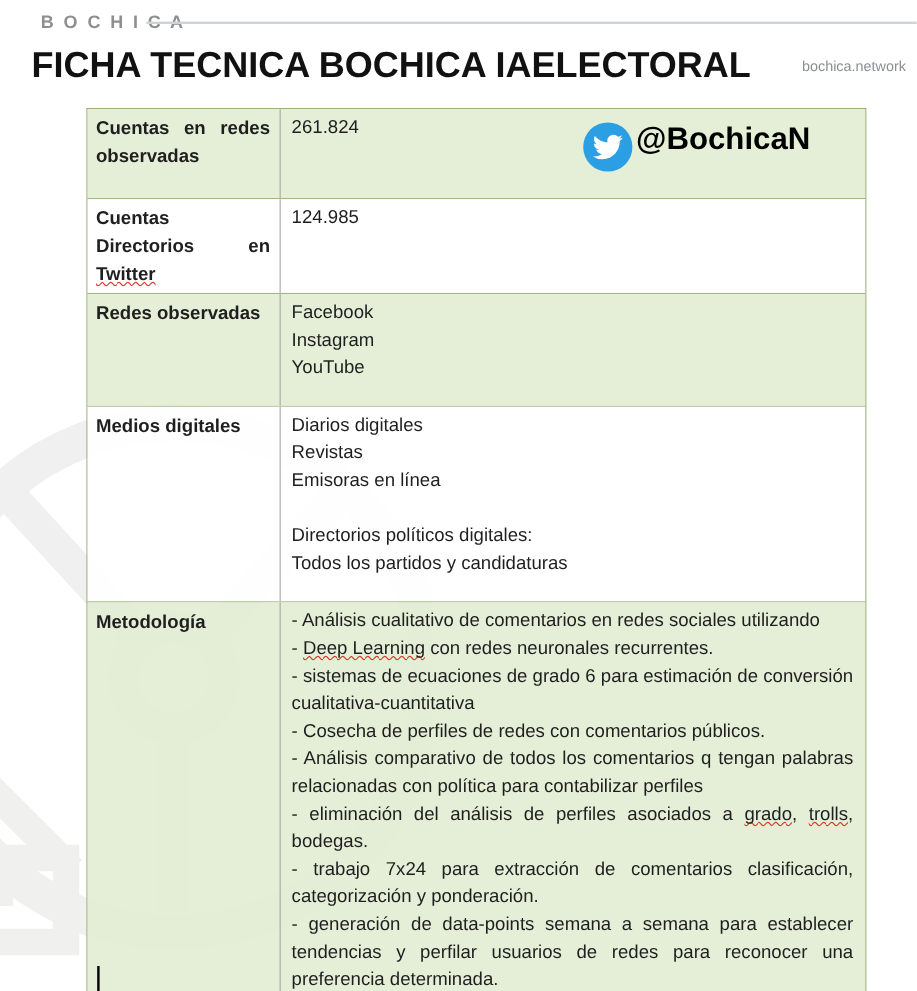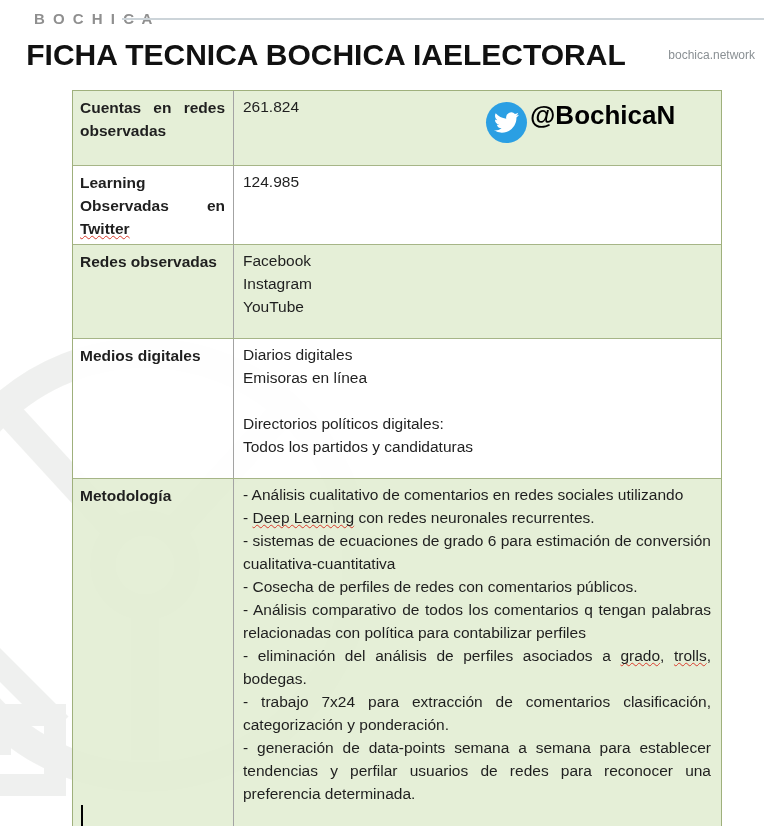--- a/index.html
+++ b/index.html
@@ -125,21 +125,21 @@
           <svg viewBox="0 0 24 24" fill="#ffffff" xmlns="http://www.w3.org/2000/svg">
             <path d="M23.953 4.57a10 10 0 01-2.825.775 4.958 4.958 0 002.163-2.723c-.951.555-2.005.959-3.127 1.184a4.92 4.92 0 00-8.384 4.482C7.69 8.095 4.067 6.13 1.64 3.162a4.822 4.822 0 00-.666 2.475c0 1.71.87 3.213 2.188 4.096a4.904 4.904 0 01-2.228-.616v.06a4.923 4.923 0 003.946 4.827 4.996 4.996 0 01-2.212.085 4.936 4.936 0 004.604 3.417 9.867 9.867 0 01-6.102 2.105c-.39 0-.779-.023-1.17-.067a13.995 13.995 0 007.557 2.209c9.053 0 13.998-7.496 13.998-13.985 0-.21 0-.42-.015-.63A9.935 9.935 0 0024 4.59z"></path>
           </svg>
         </span>
         <span class="tw-handle">@BochicaN</span>
       </div>
     </div>
   </div>
 
   <div class="trow white r2">
-    <div class="lcell"><span>Learning Observadas en </span><span class="sq">Twitter</span></div>
+    <div class="lcell"><span>Cuentas Directorios en </span><span class="sq">Twitter</span></div>
     <div class="vcell">
       <div>
           <p class="cell-line"><span>124.985</span></p>
         </div>
     </div>
   </div>
 
   <div class="trow green r3">
     <div class="lcell"><span>Redes observadas</span></div>
     <div class="vcell">
@@ -149,20 +149,21 @@
           <p class="cell-line"><span>YouTube</span></p>
         </div>
     </div>
   </div>
 
   <div class="trow white r4">
     <div class="lcell"><span>Medios digitales</span></div>
     <div class="vcell">
       <div>
           <p class="cell-line"><span>Diarios digitales</span></p>
+          <p class="cell-line"><span>Revistas</span></p>
           <p class="cell-line"><span>Emisoras en línea</span></p>
           <p class="cell-line">&nbsp;</p>
           <p class="cell-line"><span>Directorios políticos digitales:</span></p>
           <p class="cell-line"><span>Todos los partidos y candidaturas</span></p>
         </div>
     </div>
   </div>
 
   <div class="trow green r5">
     <div class="lcell"><span>Metodología</span></div>

